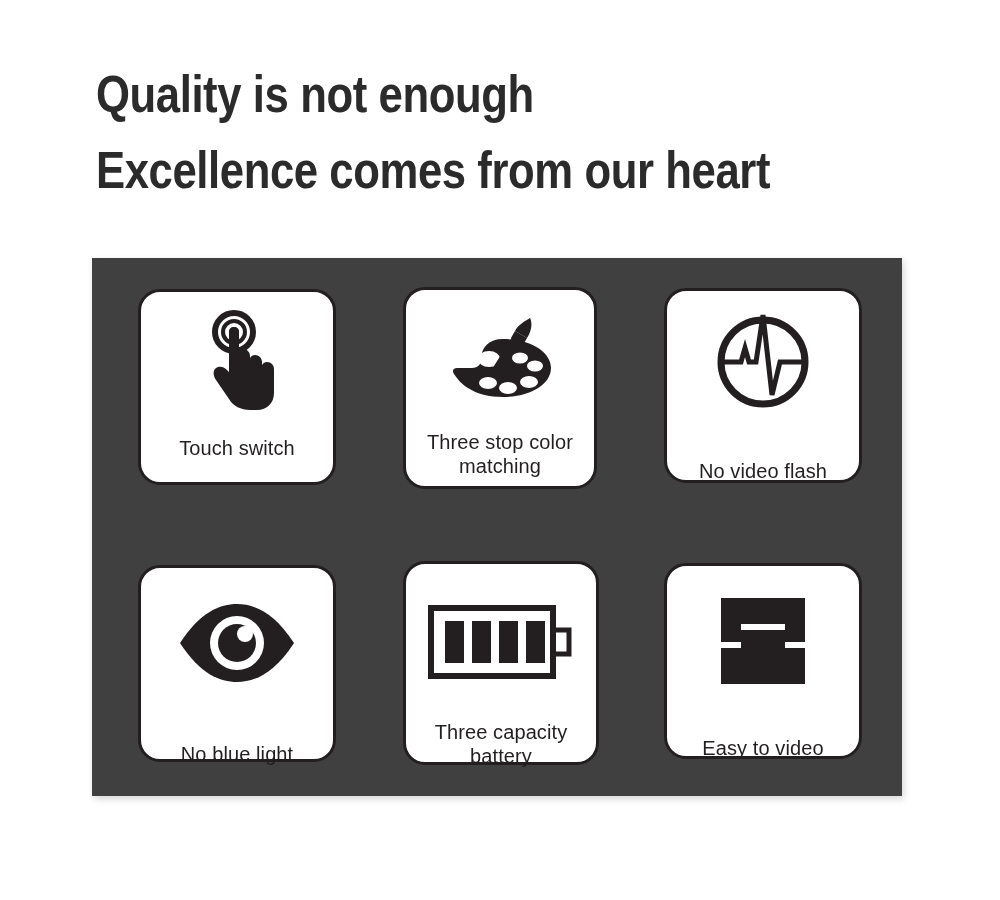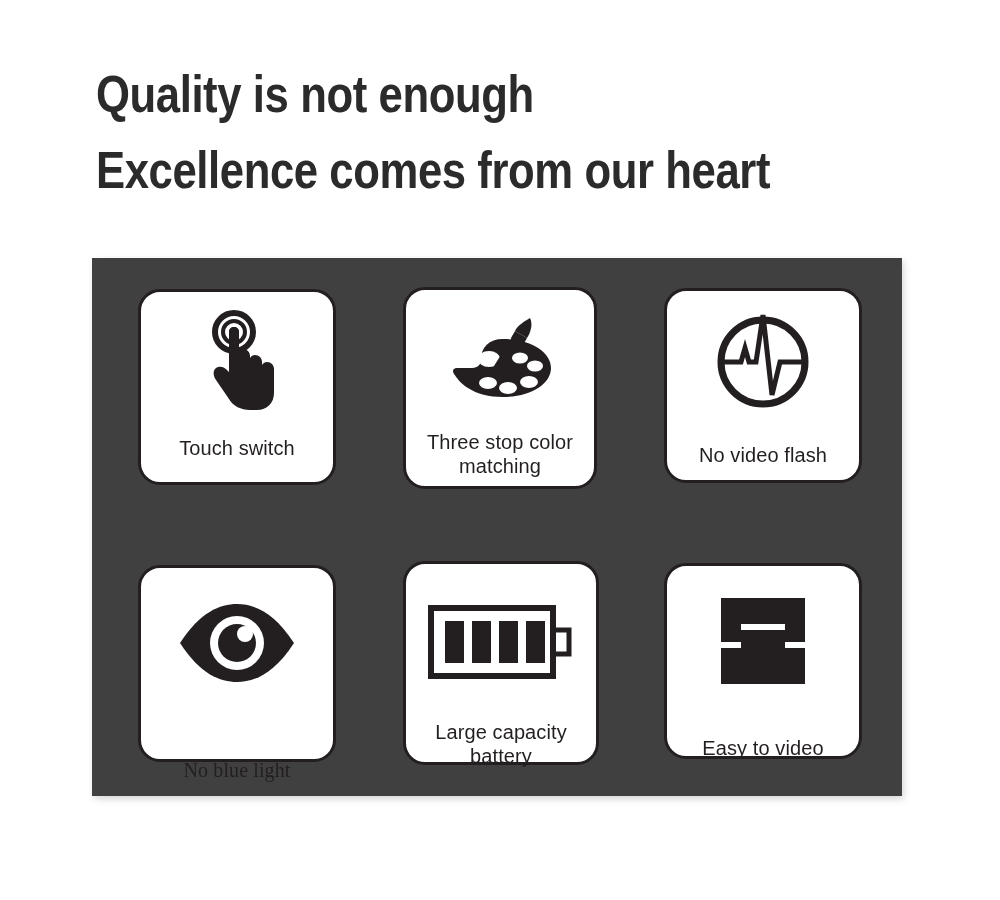--- a/index.html
+++ b/index.html
@@ -94,24 +94,24 @@
   .c5 { left: 311px; top: 303px; width: 196px; height: 204px; }
   .c6 { left: 572px; top: 305px; width: 198px; height: 196px; }
 
   .c1 .card-icon { margin-top: 18px; height: 104px; }
   .c1 .card-label { margin-top: 22px; }
 
   .c2 .card-icon { margin-top: 24px; height: 98px; }
   .c2 .card-label { margin-top: 18px; }
 
   .c3 .card-icon { margin-top: 16px; height: 106px; }
-  .c3 .card-label { margin-top: 30px; text-align: center; }
+  .c3 .card-label { margin-top: 46px; text-align: center; }
 
   .c4 .card-icon { margin-top: 32px; height: 86px; }
-  .c4 .card-label { margin-top: 72px; font-family: Liberation Serif, serif; }
+  .c4 .card-label { margin-top: 56px; }
 
   .c5 .card-icon { margin-top: 30px; height: 96px; }
   .c5 .card-label { margin-top: 30px; }
 
   .c6 .card-icon { margin-top: 28px; height: 94px; }
   .c6 .card-label { margin-top: 48px; }
 
   svg { display: block; }
 </style>
 </head>
@@ -230,21 +230,21 @@
           <rect x="4" y="14" width="122" height="68" fill="none" stroke="#231f20" stroke-width="6"></rect>
 
           <rect x="126" y="36" width="16" height="24" fill="none" stroke="#231f20" stroke-width="5"></rect>
 
           <rect x="18" y="27" width="19" height="42" fill="#231f20"></rect>
           <rect x="45" y="27" width="19" height="42" fill="#231f20"></rect>
           <rect x="72" y="27" width="19" height="42" fill="#231f20"></rect>
           <rect x="99" y="27" width="19" height="42" fill="#231f20"></rect>
         </svg>
       </div>
-      <div class="card-label">Large capacity
+      <div class="card-label">Three capacity
 battery</div>
     </div>
 
     <div class="card c6">
       <div class="card-icon">
         <svg width="96" height="94" viewBox="0 0 96 94">
 
           <path d="M6 4 L90 4 L90 48 L70 48 L70 30 L26 30 L26 48 L6 48 Z" fill="#231f20"></path>
 
           <path d="M26 54 L26 36 L70 36 L70 54 L90 54 L90 90 L6 90 L6 54 Z" fill="#231f20"></path>

